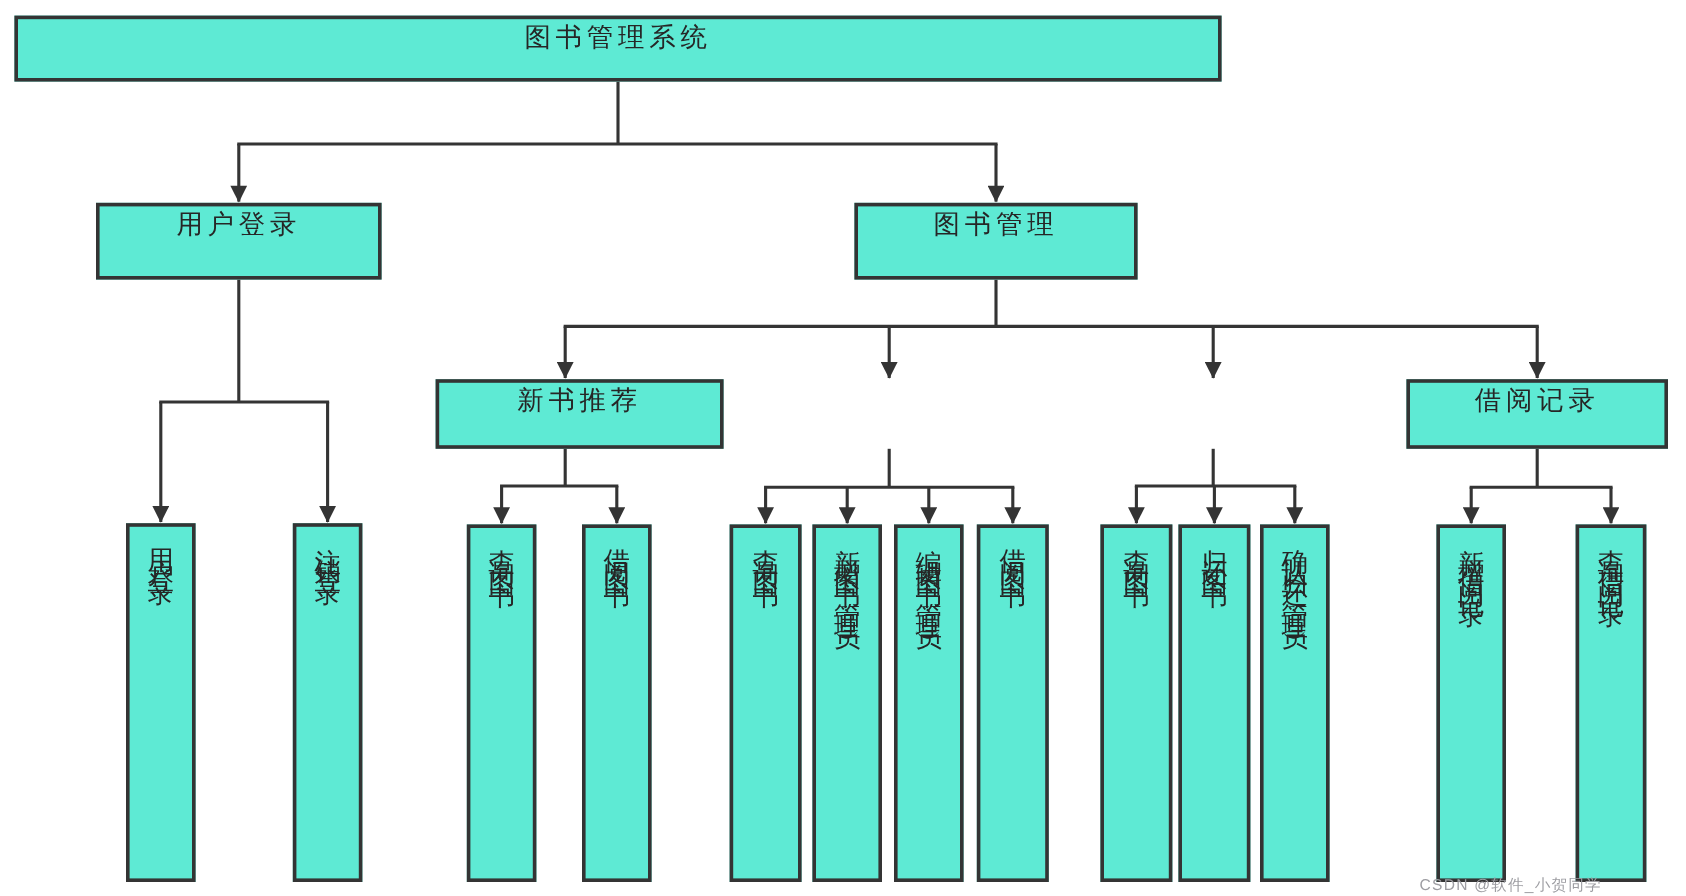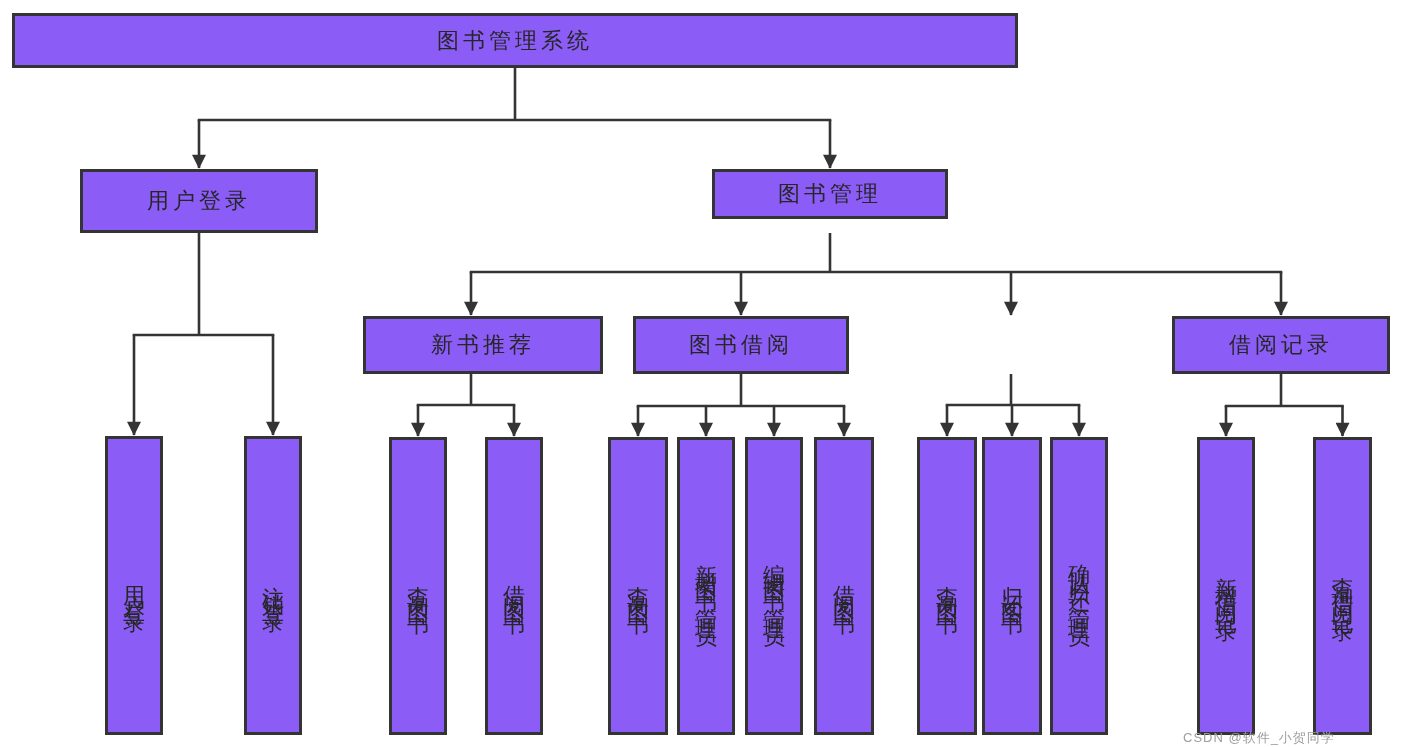--- a/index.html
+++ b/index.html
@@ -7,43 +7,42 @@
     position:relative;
     width:1405px;height:747px;
     background:#ffffff;
     font-family:"Liberation Sans", sans-serif;
     overflow:hidden;
   }
   #wires{position:absolute;left:0;top:0;z-index:0;}
   .node{
     position:absolute;
     box-sizing:border-box;
-    background:#8b5cf6;
+    background:#5eead4;
     border:3px solid #343434;
     color:#262626;
     display:flex;
-    align-items:center;
     justify-content:center;
     z-index:1;
   }
   .hlabel{
     font-size:22px;
     letter-spacing:4px;
     white-space:nowrap;
   }
   .vbox .vlabel{
     writing-mode:vertical-rl;
     font-size:22px;
     letter-spacing:9px;
     line-height:1;
   }
   
   #n-root          {left:12px;  top:13px;  width:1006px; height:55px;}
   #n-user_login    {left:80px;  top:169px; width:238px;  height:64px;}
-  #n-book_mgmt     {left:712px; top:169px; width:236px;  height:50px;}
+  #n-book_mgmt     {left:712px; top:169px; width:236px;  height:64px;}
   #n-new_book_rec  {left:363px; top:316px; width:240px;  height:58px;}
   #n-book_borrow   {left:633px; top:316px; width:216px;  height:58px;}
   #n-current_borrow{left:903px; top:316px; width:216px;  height:58px;}
   #n-borrow_records{left:1172px;top:316px; width:218px;  height:58px;}
   
   .vbox{top:437px;width:58px;height:298px;}
   #n-user_login_leaf{left:105px;top:436px;height:299px;}
   #n-logout        {left:244px; top:436px;height:299px;}
   #n-nbr_query     {left:389px;}
   #n-nbr_borrow    {left:485px;}
@@ -123,23 +122,20 @@
   </div>
 
   <div class="node" id="n-book_mgmt">
     <span class="hlabel">图书管理</span>
   </div>
 
   <div class="node" id="n-new_book_rec">
     <span class="hlabel">新书推荐</span>
   </div>
 
-  <div class="node" id="n-book_borrow">
-    <span class="hlabel">图书借阅</span>
-  </div>
 
 
   <div class="node" id="n-borrow_records">
     <span class="hlabel">借阅记录</span>
   </div>
 
   <div class="node vbox" id="n-user_login_leaf">
     <span class="vlabel">用户登录</span>
   </div>
 

